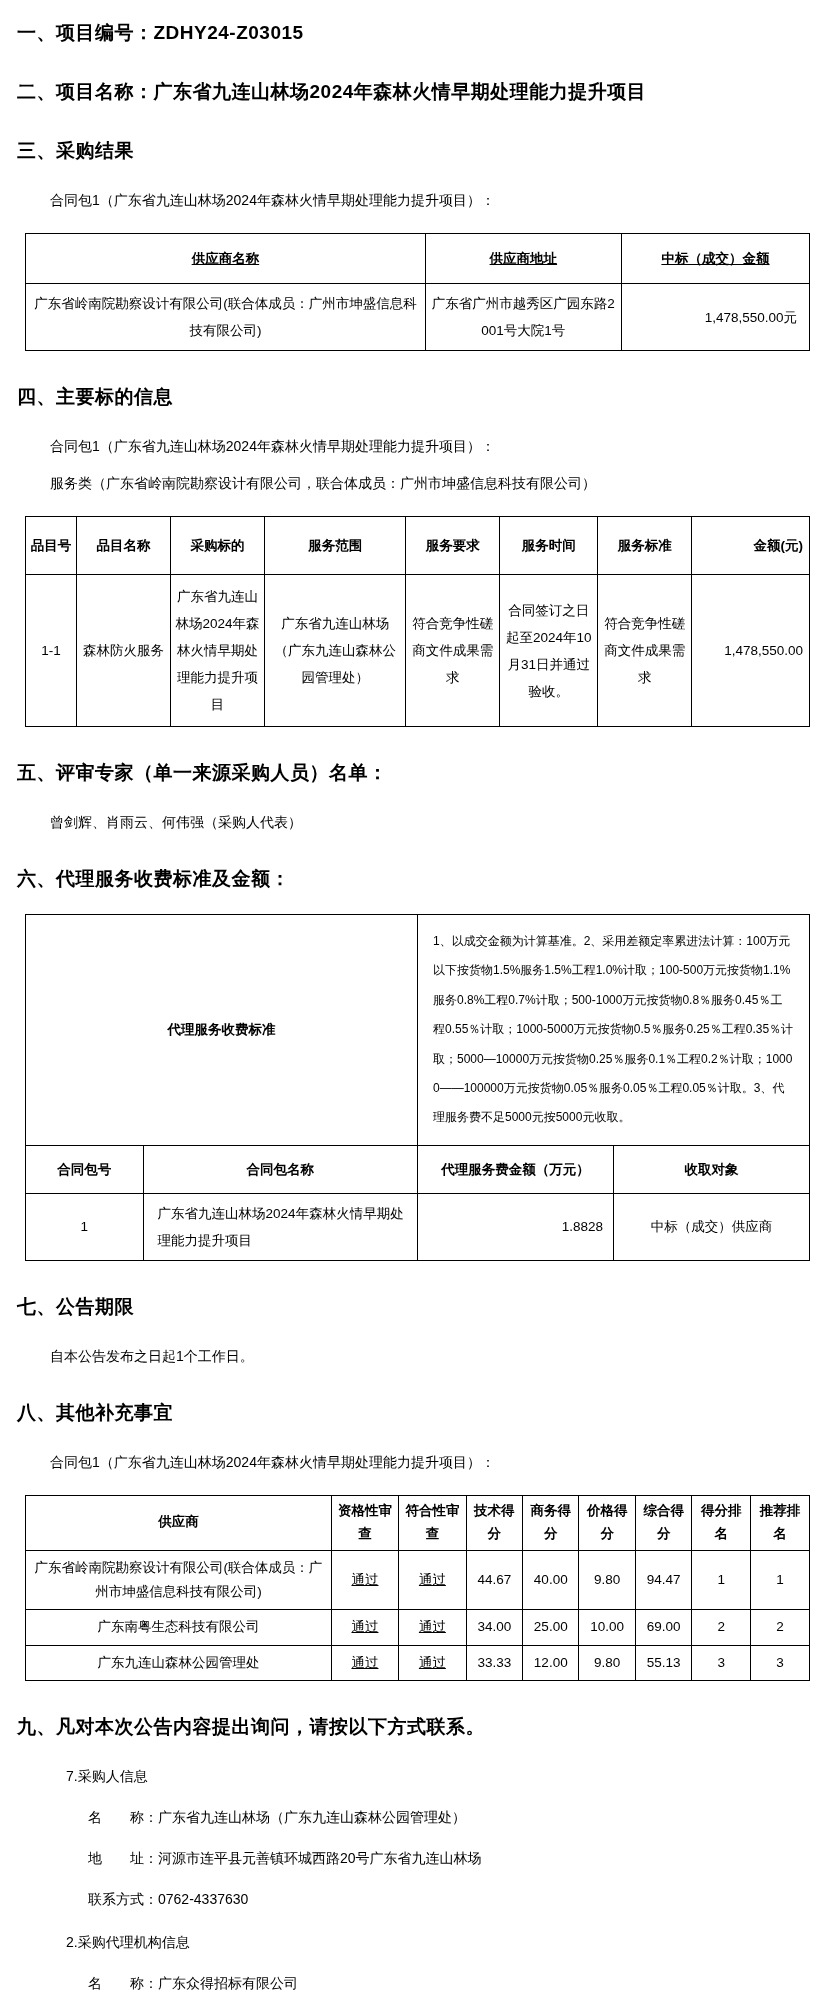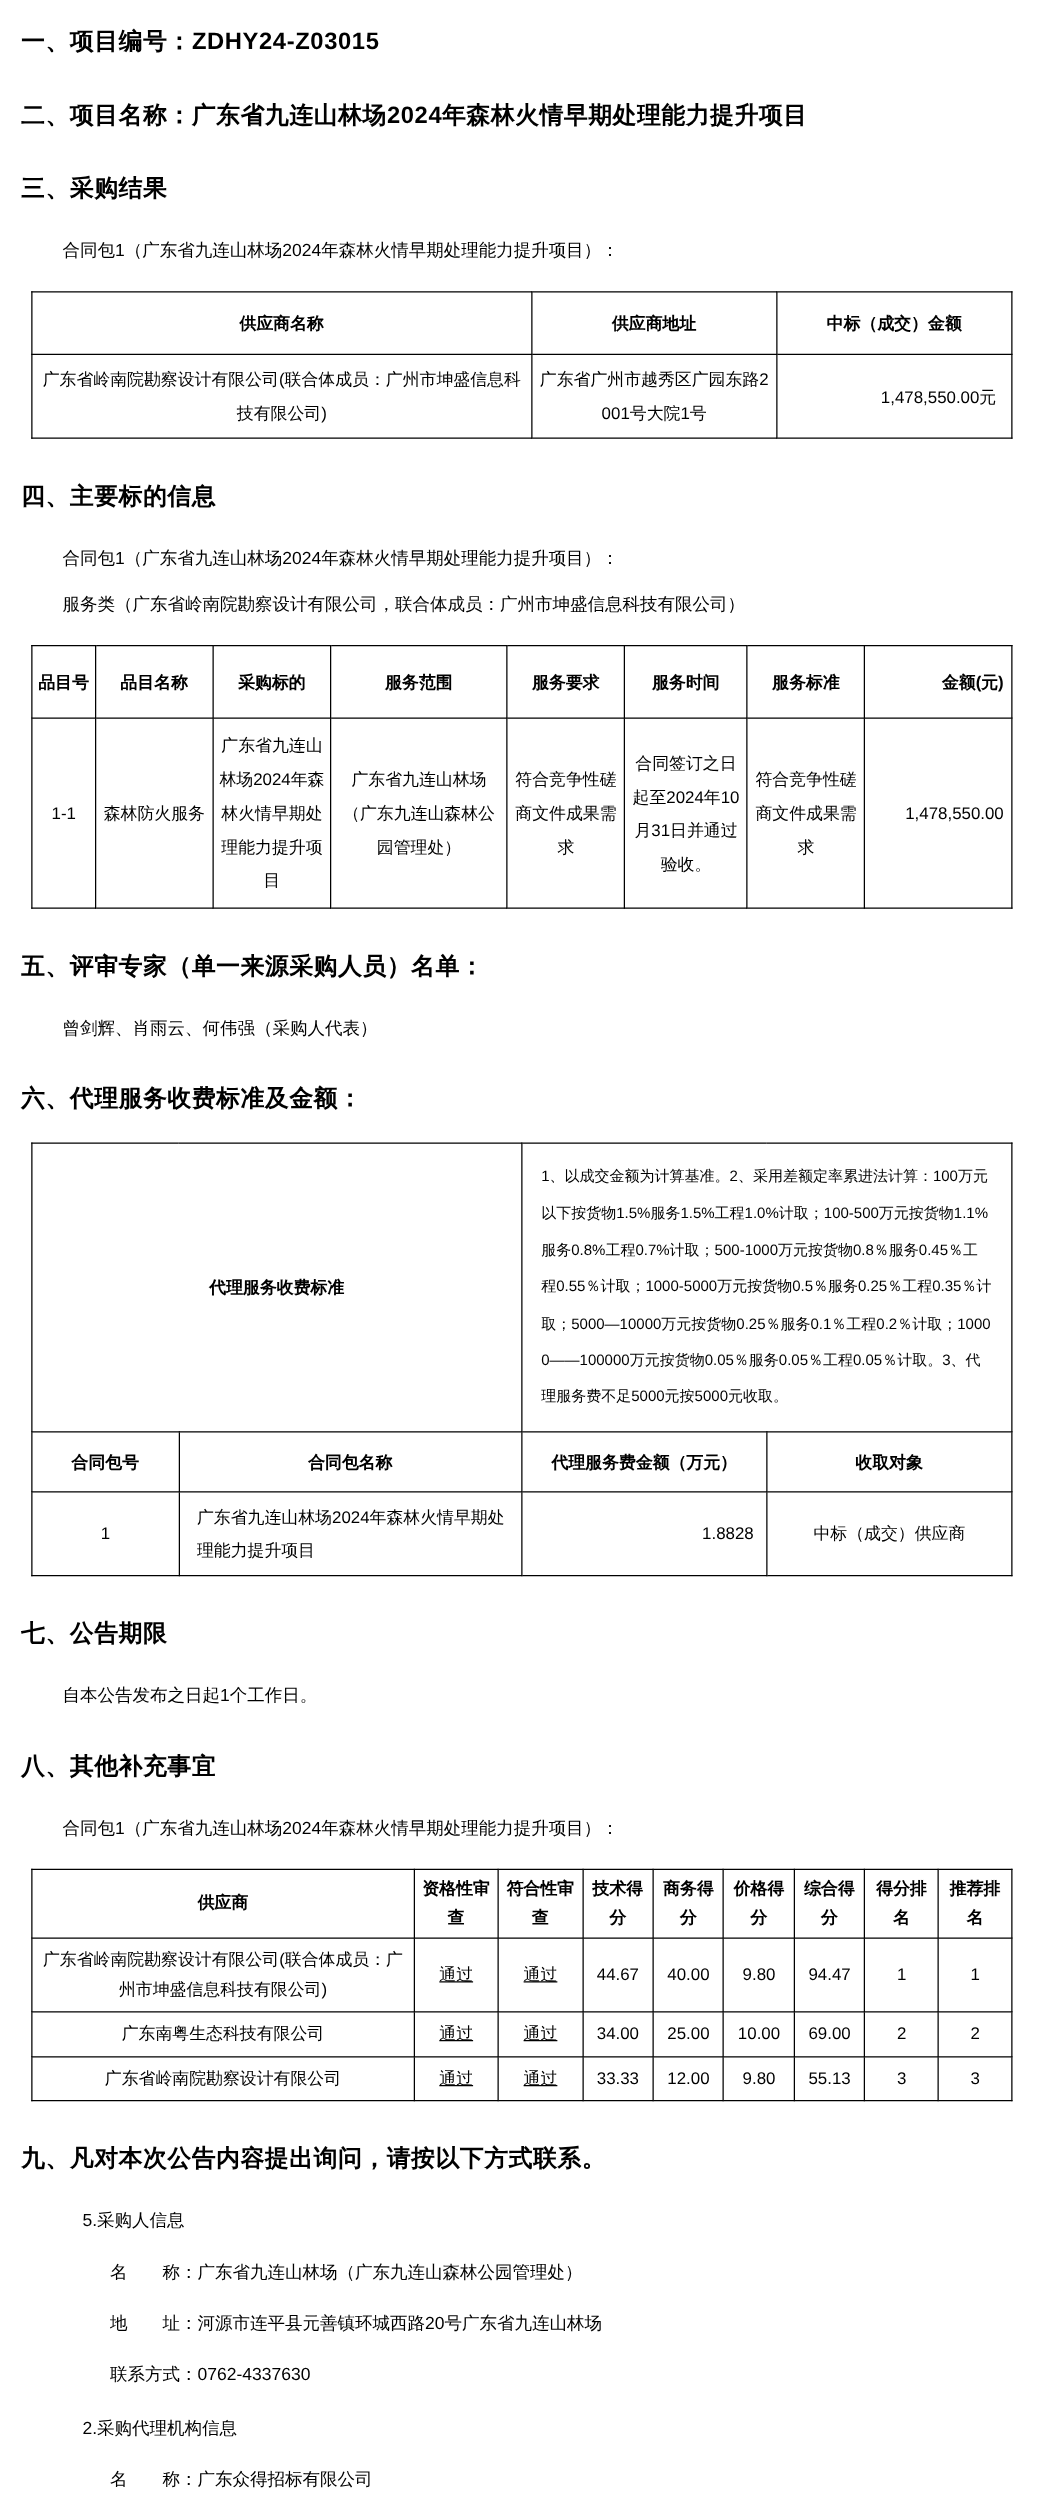--- a/index.html
+++ b/index.html
@@ -15,21 +15,21 @@
   .sec-heading { font-weight:bold; font-size:19px; margin-top:33px; letter-spacing:0.5px; }
   .sec-heading.first { margin-top:10px; }
   .para { margin:26px 0 0 33px; line-height:1.5; }
   .para.tight { margin-top:16px; }
 
   table { border-collapse:collapse; table-layout:fixed; width:calc(100% - 8px); margin:22px 0 0 8px; }
   th,td { border:1px solid #000; text-align:center; vertical-align:middle; padding:6px 4px; line-height:2.0; font-size:13.5px; word-break:break-all; }
   th { font-weight:bold; }
 
   
-  .t-result th { height:50px; }
+  .t-result th { height:50px;text-decoration:underline; }
   .t-result td { height:64px; }
   .t-result .col-name  { width:51%; }
   .t-result .col-addr  { width:25%; }
   .t-result .col-amt   { width:24%; }
   .t-result td.amt { text-align:right; padding-right:12px; }
 
   
   .t-subject th { height:58px; padding:4px 2px; }
   .t-subject td { padding:8px 3px; }
   .t-subject .c1 { width:6.5%; }
@@ -196,37 +196,37 @@
         <td class="pass">通过</td>
         <td class="pass">通过</td>
         <td>34.00</td>
         <td>25.00</td>
         <td>10.00</td>
         <td>69.00</td>
         <td>2</td>
         <td>2</td>
       </tr>
       <tr>
-        <td>广东省岭南院勘察设计有限公司</td>
+        <td>广东九连山森林公园管理处</td>
         <td class="pass">通过</td>
         <td class="pass">通过</td>
         <td>33.33</td>
         <td>12.00</td>
         <td>9.80</td>
         <td>55.13</td>
         <td>3</td>
         <td>3</td>
       </tr>
     </tbody>
   </table>
 
   <div class="sec-heading">九、凡对本次公告内容提出询问，请按以下方式联系。</div>
 
   <div class="contacts">
-    <div class="contact-group-title">5.采购人信息</div>
+    <div class="contact-group-title">7.采购人信息</div>
     <div class="contact-line">名　　称：广东省九连山林场（广东九连山森林公园管理处）</div>
     <div class="contact-line">地　　址：河源市连平县元善镇环城西路20号广东省九连山林场</div>
     <div class="contact-line">联系方式：0762-4337630</div>
 
     <div class="contact-group-title">2.采购代理机构信息</div>
     <div class="contact-line">名　　称：广东众得招标有限公司</div>
 
   </div>
 
 </div>

